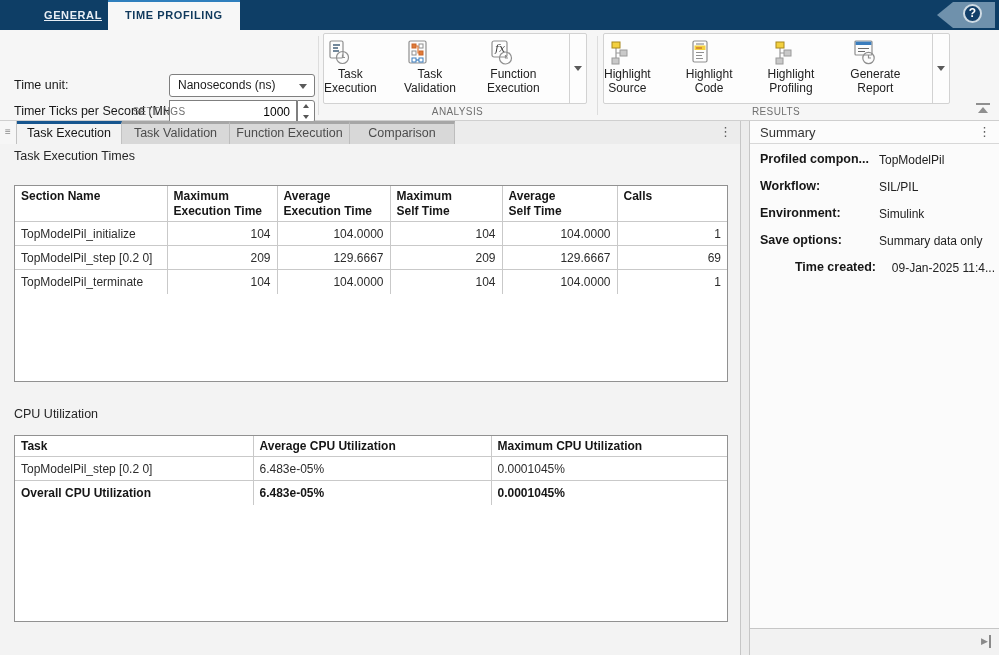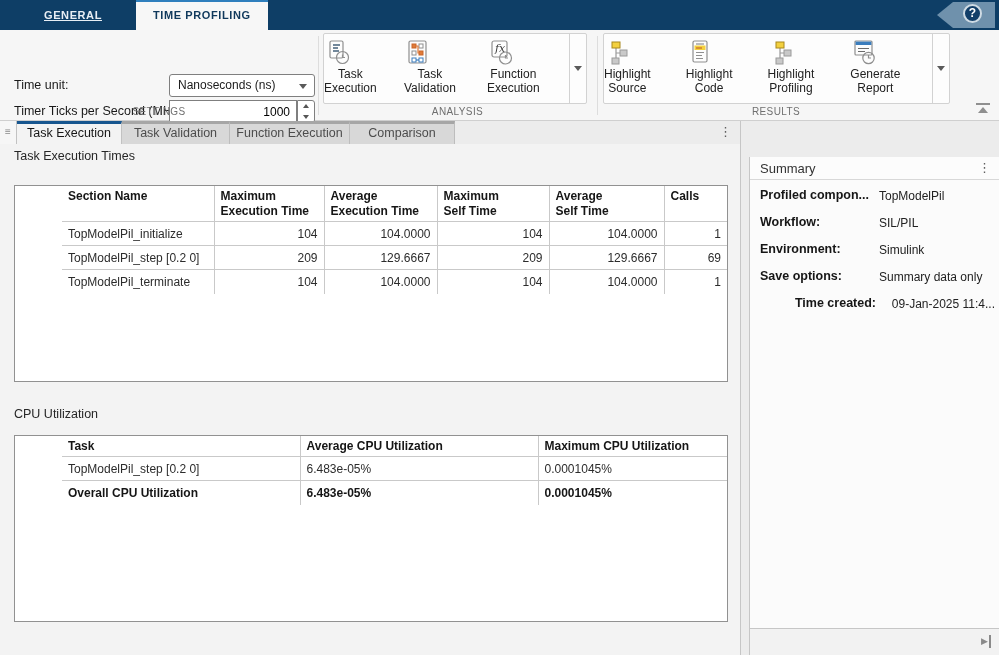--- a/index.html
+++ b/index.html
@@ -8,21 +8,21 @@
     position:relative; overflow:hidden;
     font-family:"Liberation Sans","DejaVu Sans",sans-serif;
     background:#eef0f1; color:#1a1a1a;
   }
   
   .ts-bar { position:absolute; left:0; top:0; right:0; height:30px; background:#0e3e66; }
   .ts-tab-general { position:absolute; left:22px; top:0; height:30px; line-height:30px;
      padding:0 22px; color:#e8eef4; font-size:11px; font-weight:bold; letter-spacing:.6px; cursor:pointer;text-decoration:underline; }
   .ts-tab-active { position:absolute; left:108px; top:0; height:30px; line-height:27px;
      padding:0 17px; background:#f7f7f7; border-top:2px solid #2f7fbd; color:#10395c;
-     font-size:11px; font-weight:bold; letter-spacing:.6px; cursor:pointer;margin-left:28px; }
+     font-size:11px; font-weight:bold; letter-spacing:.6px; cursor:pointer; }
   .help-shape { position:absolute; right:4px; top:2px; width:58px; height:26px; background:#6f91ac;
      clip-path:polygon(16px 0, 100% 0, 100% 100%, 16px 100%, 0 50%); cursor:pointer; }
   .help-circle { width:19px; height:19px; border-radius:50%; background:#123f69; border:2px solid #cfdbe4;
      color:#fff; font-size:12px; font-weight:bold; text-align:center; line-height:15px; margin:2px 0 0 26px; }
   
   .ribbon { position:absolute; left:0; top:30px; right:0; height:91px; background:#f6f6f6;
      border-bottom:1px solid #cfcfcf; }
   .rb-label { position:absolute; left:14px; font-size:12.5px; color:#1a1a1a; }
   .dropdown { position:absolute; left:169px; top:44px; width:146px; height:23px; background:#fff;
      border:1px solid #7f7f7f; border-radius:3px; font-size:12px; line-height:21px; padding:0 20px 0 8px; cursor:pointer; }
@@ -59,34 +59,34 @@
      border-right:1px solid #c6c6c6; }
   .tabstrip { position:relative; height:23px; background:#ececec; display:flex; }
   .grip { width:17px; height:23px; background:#f6f6f6; border-right:1px solid #c2c2c2;
      color:#8a8a8a; font-size:10px; text-align:center; line-height:22px; cursor:pointer; }
   .dtab { height:23px; font-size:12.5px; text-align:center; line-height:19px; cursor:pointer;
      border-top:3px solid #a6a6a6; background:#d8d8d8; color:#4c4c4c; border-right:1px solid #bdbdbd; }
   .dtab.active { border-top:3px solid #17568f; background:#f3f3f3; color:#161616; border-right:1px solid #c2c2c2; }
   .dtab.t0 { width:105px; } .dtab.t1 { width:108px; } .dtab.t2 { width:120px; } .dtab.t3 { width:105px; }
   .strip-menu { position:absolute; right:8px; top:3px; color:#5f5f5f; font-size:13px; cursor:pointer; }
   .sec-title { position:absolute; left:14px; font-size:12.5px; color:#262626; }
-  .tbox { position:absolute; left:14px; width:714px; background:#fff; border:1px solid #919191; overflow:hidden;padding-left:47px; }
+  .tbox { position:absolute; left:14px; width:714px; background:#fff; border:1px solid #919191; overflow:hidden; }
   table.data-table { border-collapse:collapse; width:100%; font-size:12px; table-layout:fixed; border-style:hidden; }
   .data-table th { border:1px solid #c9c9c9; padding:3px 6px 2px; text-align:left; vertical-align:top;
      white-space:pre-line; font-weight:bold; color:#161616; line-height:15px; }
   .data-table td { border:1px solid #c9c9c9; padding:4px 6px; height:24px; color:#2c2c2c; overflow:hidden; white-space:nowrap; }
   #table1 td:not(:first-child) { text-align:right; }
   #table1 th:nth-child(1){width:152px} #table1 th:nth-child(2){width:110px}
   #table1 th:nth-child(3){width:113px} #table1 th:nth-child(4){width:112px}
   #table1 th:nth-child(5){width:115px}
   #table2 th:nth-child(1){width:238px} #table2 th:nth-child(2){width:238px}
   #table2 tr.bold td { font-weight:bold; color:#161616; }
   
   .right-panel { position:absolute; left:749px; right:0; top:0; bottom:0; background:#fbfbfb;
-     border-left:1px solid #c6c6c6;margin-top:36px; }
+     border-left:1px solid #c6c6c6; }
   .rp-titlebar { height:23px; background:#fcfcfc; border-bottom:1px solid #d8d8d8; position:relative; }
   .rp-title { position:absolute; left:10px; top:4px; font-size:13px; color:#333; }
   .rp-menu { position:absolute; right:8px; top:3px; color:#5f5f5f; font-size:13px; cursor:pointer; }
   .frow { position:absolute; left:10px; right:4px; height:20px; }
   .frow .flabel { position:absolute; left:0; top:0; width:116px; font-size:12.5px; font-weight:bold;
      color:#161616; white-space:nowrap; overflow:hidden; }
   .frow .fvalue { position:absolute; left:119px; top:1px; right:0; font-size:12px; color:#222;
      white-space:nowrap; overflow:hidden; }
   .rp-footer { position:absolute; left:0; right:0; bottom:0; height:27px; background:#f2f2f2;
      border-top:1px solid #c6c6c6; }

